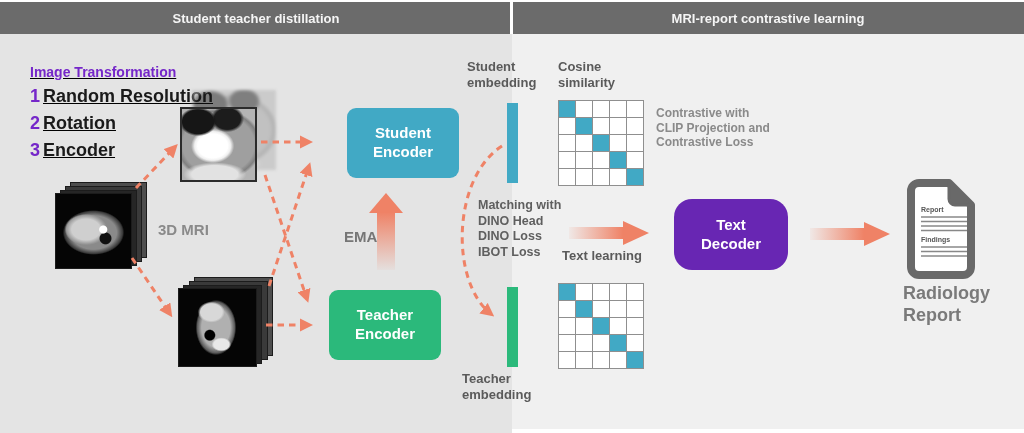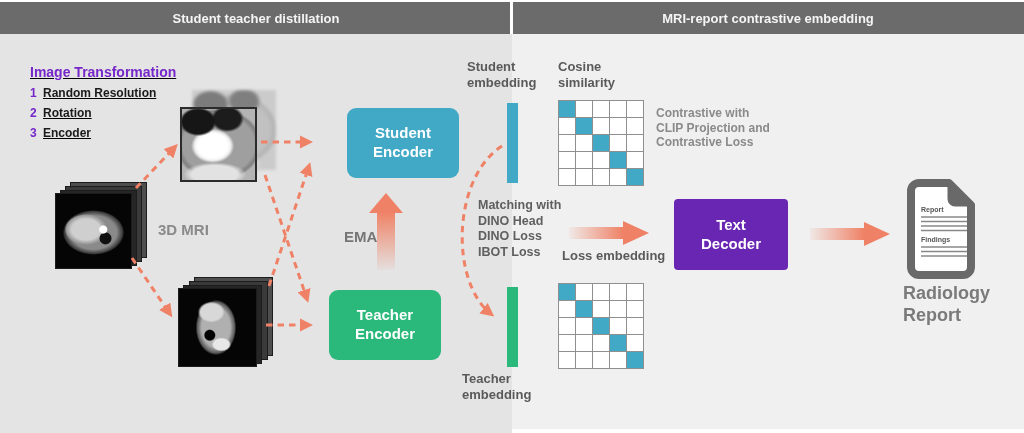--- a/index.html
+++ b/index.html
@@ -12,21 +12,21 @@
           font-family:"Liberation Sans",sans-serif;}
   .abs{position:absolute;}
   
   .hdr{top:2px;height:32px;background:var(--header-bg);color:#f5f5f5;font-size:13px;font-weight:700;
        display:flex;align-items:center;justify-content:center;}
   
   .panel-left{left:0;top:34px;width:512px;height:399px;background:var(--left-bg);}
   .panel-right{left:512px;top:34px;width:512px;height:395px;background:var(--right-bg);}
   
   .tf-title{color:var(--purple-text);font-size:14px;font-weight:700;}
-  .tf-row{font-size:12px;font-weight:700;color:var(--ink);margin-top:6px;}
+  .tf-row{font-size:18px;font-weight:700;color:var(--ink);margin-top:6px;}
   .tf-num{color:var(--purple-text);display:inline-block;width:13px;}
   
   .layer{position:absolute;border:1px solid #1c1c1c;}
   .scan-axial{background-color:#050505;background-image:
     radial-gradient(circle 6px at 63% 48%, #ffffff 0 60%, transparent 75%),
     radial-gradient(circle 9px at 66% 60%, #101010 0 60%, transparent 72%),
     radial-gradient(ellipse 26px 19px at 40% 48%, #cfcfcf 0 55%, #9a9a9a 75%, transparent 82%),
     radial-gradient(ellipse 33px 24px at 50% 52%, #8a8a8a 0 70%, #3a3a3a 88%, transparent 93%);}
   .scan-top{background-color:#b4b4b4;background-image:
     radial-gradient(ellipse 26px 20px at 22% 18%, #161616 0 60%, transparent 72%),
@@ -63,21 +63,21 @@
 </style>
 </head>
 <body>
 
 <div id="canvas">
 
   <div class="abs hdr" style="left:0;width:512px;">
     <span>Student teacher distillation</span>
   </div>
   <div class="abs hdr" style="left:512px;width:512px;">
-    <span>MRI-report contrastive embedding</span>
+    <span>MRI-report contrastive learning</span>
   </div>
   <div class="abs" style="left:510px;top:2px;width:3px;height:32px;background:#ffffff;"></div>
 
   <div class="abs panel-left"></div>
   <div class="abs panel-right"></div>
 
   <div class="abs" style="left:30px;top:64px;text-decoration:underline;">
     <div class="tf-title">Image Transformation</div>
     <div class="tf-row">
       <span class="tf-num">1</span><span>Random Resolution</span>
@@ -178,21 +178,21 @@
 
   <div class="abs note" style="left:478px;top:198px;">
     <div>Matching with</div>
     <div>DINO Head</div>
     <div>DINO Loss</div>
     <div>IBOT Loss</div>
   </div>
 
   <div class="abs shaft-right" style="left:569px;top:227px;width:54px;"></div>
   <div class="abs head-right" style="left:623px;top:221px;"></div>
-  <div class="abs" style="left:562px;top:248px;font-size:13px;font-weight:700;color:var(--gray-dark);">Loss embedding</div>
+  <div class="abs" style="left:562px;top:248px;font-size:13px;font-weight:700;color:var(--gray-dark);">Text learning</div>
 
   <div class="abs vbar" style="left:507px;top:287px;background:var(--green);"></div>
   <div class="abs matrix" style="left: 558px; top: 283px; grid-template-columns: repeat(5, 1fr);">
       <div class="cell diag"></div>
       <div class="cell"></div>
       <div class="cell"></div>
       <div class="cell"></div>
       <div class="cell"></div>
       <div class="cell"></div>
       <div class="cell diag"></div>
@@ -210,21 +210,21 @@
       <div class="cell diag"></div>
       <div class="cell"></div>
       <div class="cell"></div>
       <div class="cell"></div>
       <div class="cell"></div>
       <div class="cell"></div>
       <div class="cell diag"></div>
     </div>
   <div class="abs lbl" style="left:462px;top:371px;width:92px;">Teacher embedding</div>
 
-  <div class="abs box" style="left:674px;top:199px;width:114px;height:71px;background:var(--purple-box);border-radius:4px;">
+  <div class="abs box" style="left:674px;top:199px;width:114px;height:71px;background:var(--purple-box);border-radius:18px;">
     <span style="width:70px;">Text Decoder</span>
   </div>
 
   <div class="abs shaft-right" style="left:810px;top:228px;width:54px;"></div>
   <div class="abs head-right" style="left:864px;top:222px;"></div>
 
   <svg class="abs" style="left:904px;top:176px;" width="82" height="104" viewBox="0 0 82 104">
     <path d="M15,7 h30 l22,22 v62 a8,8 0 0 1 -8,8 H15 a8,8 0 0 1 -8,-8 V15 a8,8 0 0 1 8,-8 z" fill="#ffffff" stroke="#696969" stroke-width="8" stroke-linejoin="round"></path>
     <path d="M45,5 L69,29 H51 a6,6 0 0 1 -6,-6 z" fill="#696969" stroke="#696969" stroke-width="3" stroke-linejoin="round"></path>
     <text x="17" y="36" font-size="7" font-weight="700" fill="#555555" font-family="Liberation Sans, sans-serif">Report</text>

